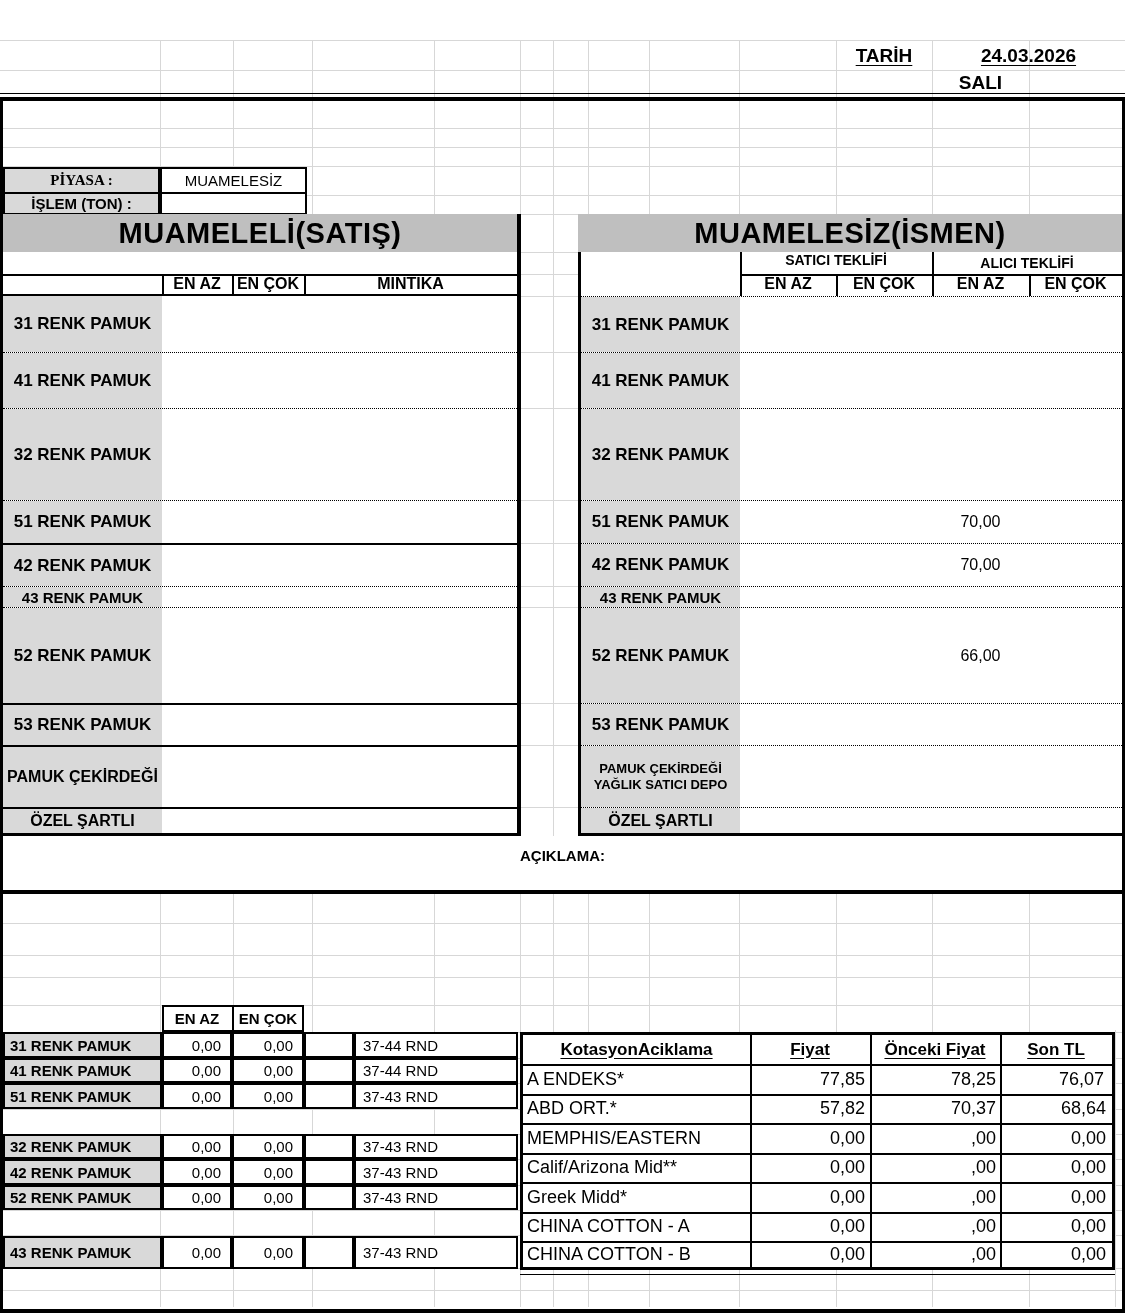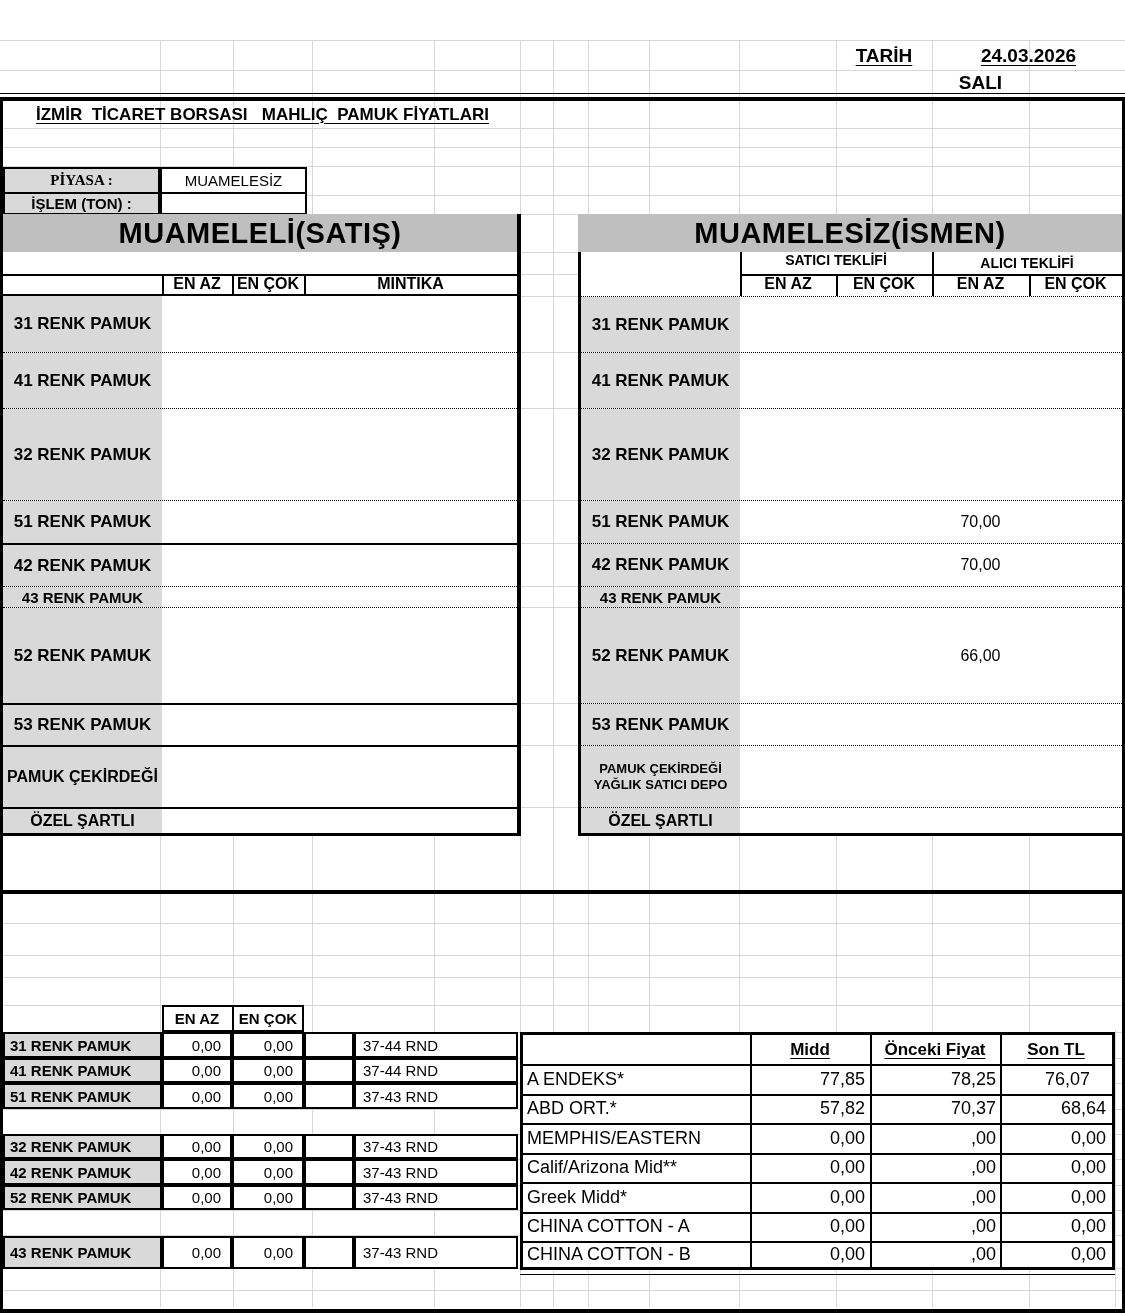--- a/index.html
+++ b/index.html
@@ -95,21 +95,20 @@
   <div class="c bold" style="left:932px;top:70px;width:97px;height:26px;font-size:19px;z-index:1;">SALI</div>
 
   <div class="blk" style="left:0;top:93px;width:1125px;height:1px;"></div>
   <div class="blk" style="left:0;top:97px;width:1125px;height:4px;"></div>
 
   <div class="blk" style="left:0;top:97px;width:3px;height:1216px;"></div>
   <div class="blk" style="left:1122px;top:97px;width:3px;height:1216px;"></div>
   <div class="blk" style="left:0;top:890px;width:1125px;height:4px;"></div>
   <div class="blk" style="left:0;top:1309px;width:1125px;height:4px;"></div>
 
-  <div class="abs bold und" style="left:36px;top:105px;font-size:17px;white-space:pre;z-index:2;">İZMİR  TİCARET BORSASI   MAHLIÇ  PAMUK FİYATLARI</div>
 
   <div class="c gray bold" style="left:3px;top:167px;width:157px;height:27px;font-size:15px;border:2px solid #000;z-index:2;font-family:Liberation Serif, serif;">PİYASA :</div>
   <div class="c" style="left:160px;top:167px;width:147px;height:27px;font-size:15px;border:2px solid #000;background:#fff;z-index:2;">MUAMELESİZ</div>
   <div class="c gray bold" style="left:3px;top:194px;width:157px;height:21px;font-size:15px;border:2px solid #000;border-top:none;z-index:2;">İŞLEM (TON) :</div>
   <div class="c" style="left:160px;top:194px;width:147px;height:21px;font-size:15px;border:2px solid #000;border-top:none;background:#fff;z-index:2;"></div>
 
   <div class="banner" style="left:578px;top:214px;width:544px;height:38px;">MUAMELESİZ(İSMEN)</div>
   <div class="banner" style="left:3px;top:214px;width:514px;height:38px;">MUAMELELİ(SATIŞ)</div>
   <div class="blk" style="left:517px;top:214px;width:4px;height:622px;"></div>
   <div class="blk" style="left:578px;top:252px;width:3px;height:584px;"></div>
@@ -270,20 +269,23 @@
     <div class="row sep-dot" style="top:555px;height:26px;">
       <div class="lab" style="left:0;width:159px;font-size:16px;">ÖZEL ŞARTLI</div>
       <div class="val" style="left:159px;width:96px;"></div>
       <div class="val" style="left:255px;width:96px;"></div>
       <div class="val" style="left:351px;width:97px;"></div>
       <div class="val" style="left:448px;width:93px;"></div>
     </div>
     <div class="tl-h" style="top:581px;width:541px;height:3px;background:#000;"></div>
   </div>
 
+  <div class="abs" style="left:3px;top:836px;width:1119px;height:54px;background:#fff;z-index:2;">
+    <div class="c bold" style="left:0;top:8px;width:1119px;height:22px;font-size:15px;">AÇIKLAMA:</div>
+  </div>
 
 
   <div class="tbl" id="stable" style="left:3px;top:1005px;width:515px;height:303px;background:transparent;">
 
     <div class="sbox" style="left:159px;top:0;width:142px;height:27px;"></div>
     <div class="tl-v" style="left:229px;top:0;height:27px;"></div>
     <div class="scell bold" style="left:159px;top:0;width:70px;height:27px;justify-content:center;">EN AZ</div>
     <div class="scell bold" style="left:229px;top:0;width:72px;height:27px;justify-content:center;">EN ÇOK</div>
 
     <div id="soke-groups">
@@ -323,28 +325,29 @@
         <div class="scell" style="left: 301px; top: 231px; width: 50px; height: 33px; background: rgb(255, 255, 255); border: 2px solid rgb(0, 0, 0); justify-content: center; padding: 0px;"></div>
         <div class="scell" style="left: 351px; top: 231px; width: 164px; height: 33px; background: rgb(255, 255, 255); border: 2px solid rgb(0, 0, 0); justify-content: flex-start; padding: 0px 0px 0px 7px;">37-43 RND</div>
       </div>
   </div>
 
   <div id="kotasyon" style="left:520px;top:1032px;width:595px;height:238px;">
     <div class="tl-v" style="left:227px;top:0;height:232px;"></div>
     <div class="tl-v" style="left:347px;top:0;height:232px;"></div>
     <div class="tl-v" style="left:477px;top:0;height:232px;"></div>
     <div class="tl-h" style="top:29px;width:589px;"></div>
-    <div class="kcell bold und" style="left:227px;top:0;width:120px;height:29px;justify-content:center;font-size:17px;">Midd</div>
+    <div class="kcell bold und" style="left:0;top:0;width:227px;height:29px;justify-content:center;font-size:17px;">KotasyonAciklama</div>
+    <div class="kcell bold und" style="left:227px;top:0;width:120px;height:29px;justify-content:center;font-size:17px;">Fiyat</div>
     <div class="kcell bold und" style="left:347px;top:0;width:130px;height:29px;justify-content:center;font-size:17px;">Önceki Fiyat</div>
     <div class="kcell bold und" style="left:477px;top:0;width:112px;height:29px;justify-content:center;font-size:17px;">Son TL</div>
     <div id="kotasyon-rows">
         <div class="kcell" style="left: 0px; top: 29px; width: 227px; height: 30px; justify-content: flex-start; padding: 0px 0px 0px 4px;">A ENDEKS*</div>
         <div class="kcell" style="left: 227px; top: 29px; width: 120px; height: 30px; justify-content: flex-end; padding: 0px 5px 0px 0px;">77,85</div>
         <div class="kcell" style="left: 347px; top: 29px; width: 130px; height: 30px; justify-content: flex-end; padding: 0px 4px 0px 0px;">78,25</div>
-        <div class="kcell" style="left: 477px; top: 29px; width: 112px; height: 30px; justify-content: flex-end; padding: 0px 22px 0px 0px;">76,07</div>
+        <div class="kcell" style="left: 477px; top: 29px; width: 112px; height: 30px; justify-content: flex-end; padding: 0px 8px 0px 0px;">76,07</div>
         <div class="tl-h" style="top: 59px; width: 589px;"></div>
         <div class="kcell" style="left: 0px; top: 59px; width: 227px; height: 29px; justify-content: flex-start; padding: 0px 0px 0px 4px;">ABD ORT.*</div>
         <div class="kcell" style="left: 227px; top: 59px; width: 120px; height: 29px; justify-content: flex-end; padding: 0px 5px 0px 0px;">57,82</div>
         <div class="kcell" style="left: 347px; top: 59px; width: 130px; height: 29px; justify-content: flex-end; padding: 0px 4px 0px 0px;">70,37</div>
         <div class="kcell" style="left: 477px; top: 59px; width: 112px; height: 29px; justify-content: flex-end; padding: 0px 6px 0px 0px;">68,64</div>
         <div class="tl-h" style="top: 88px; width: 589px;"></div>
         <div class="kcell" style="left: 0px; top: 88px; width: 227px; height: 30px; justify-content: flex-start; padding: 0px 0px 0px 4px;">MEMPHIS/EASTERN</div>
         <div class="kcell" style="left: 227px; top: 88px; width: 120px; height: 30px; justify-content: flex-end; padding: 0px 5px 0px 0px;">0,00</div>
         <div class="kcell" style="left: 347px; top: 88px; width: 130px; height: 30px; justify-content: flex-end; padding: 0px 4px 0px 0px;">,00</div>
         <div class="kcell" style="left: 477px; top: 88px; width: 112px; height: 30px; justify-content: flex-end; padding: 0px 6px 0px 0px;">0,00</div>

